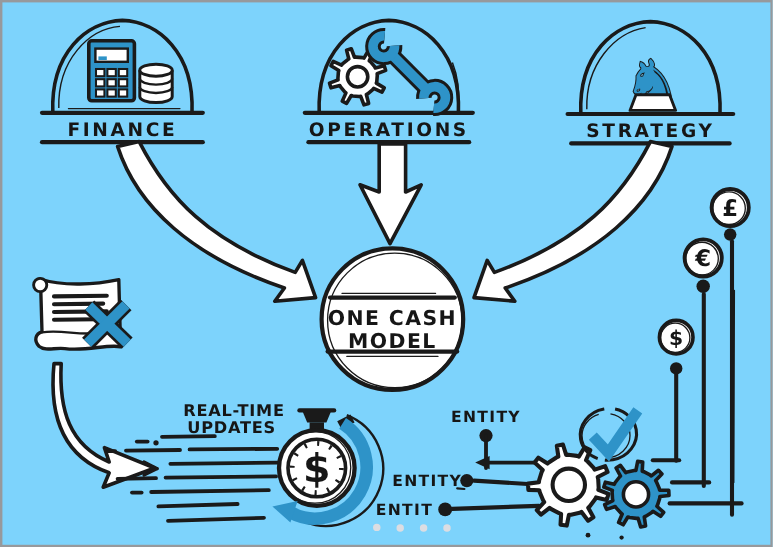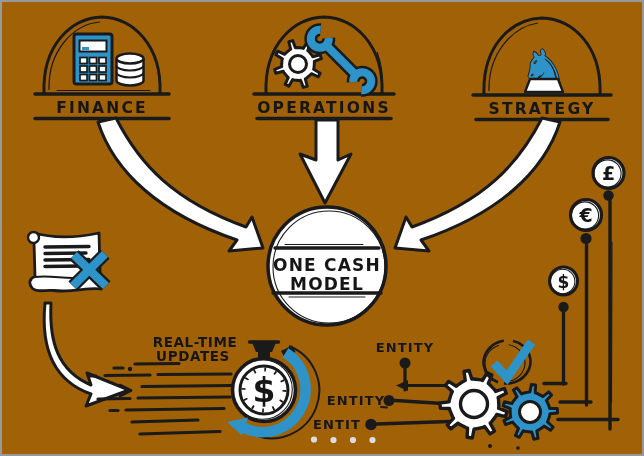--- a/index.html
+++ b/index.html
@@ -1,17 +1,17 @@
 <!DOCTYPE html>
 <html><head>
 <meta charset="utf-8">
 <style>
   html,body{margin:0;padding:0;background:#fff;}
   .frame{position:relative;width:644px;height:456px;box-sizing:border-box;
-         border:2px solid #97999c;background:#a16207;overflow:hidden;}
+         border:2px solid #97999c;background:#7dd3fc;overflow:hidden;}
   svg{display:block;}
   text{font-family:"DejaVu Sans",sans-serif;font-weight:bold;fill:#161616;text-anchor:middle;}
   .lbl{font-size:15.5px;letter-spacing:2.2px;}
   .ctr{font-size:17px;letter-spacing:1.2px;}
   .rt{font-size:13.5px;letter-spacing:0.6px;}
   .ent{font-size:13px;letter-spacing:1.1px;}
   .coin{font-size:19px;letter-spacing:0;}
   .coinS{font-size:17px;}
   .wdollar{font-size:33px;}
   .knight{font-size:56px;fill:#2E93C8;stroke:#1a1a1a;stroke-width:1.6px;paint-order:stroke;}

